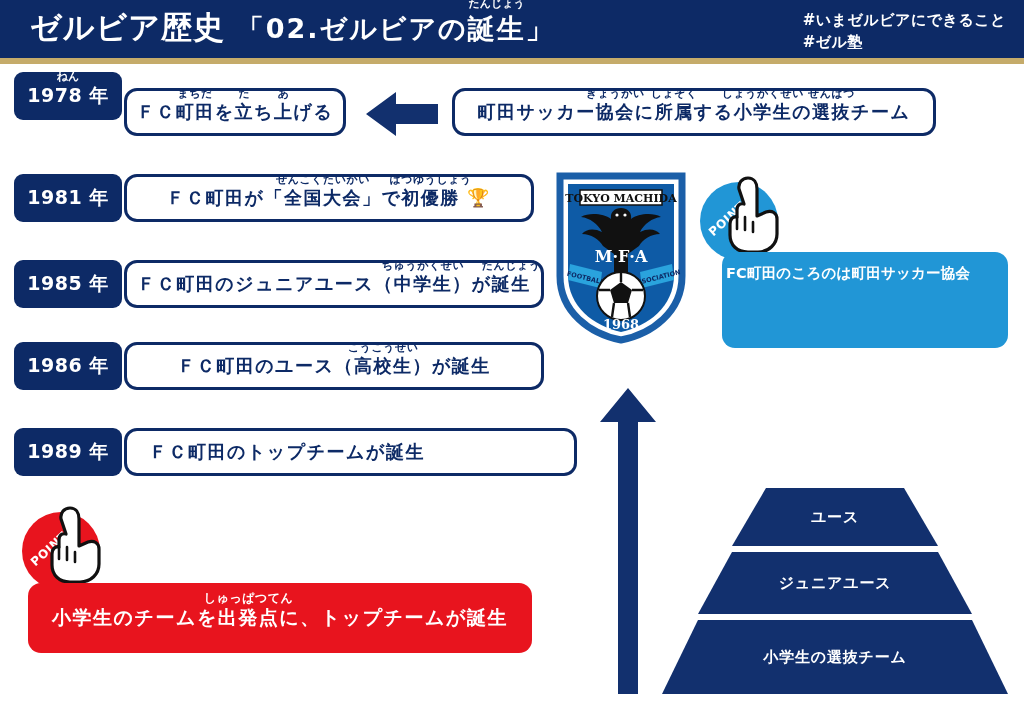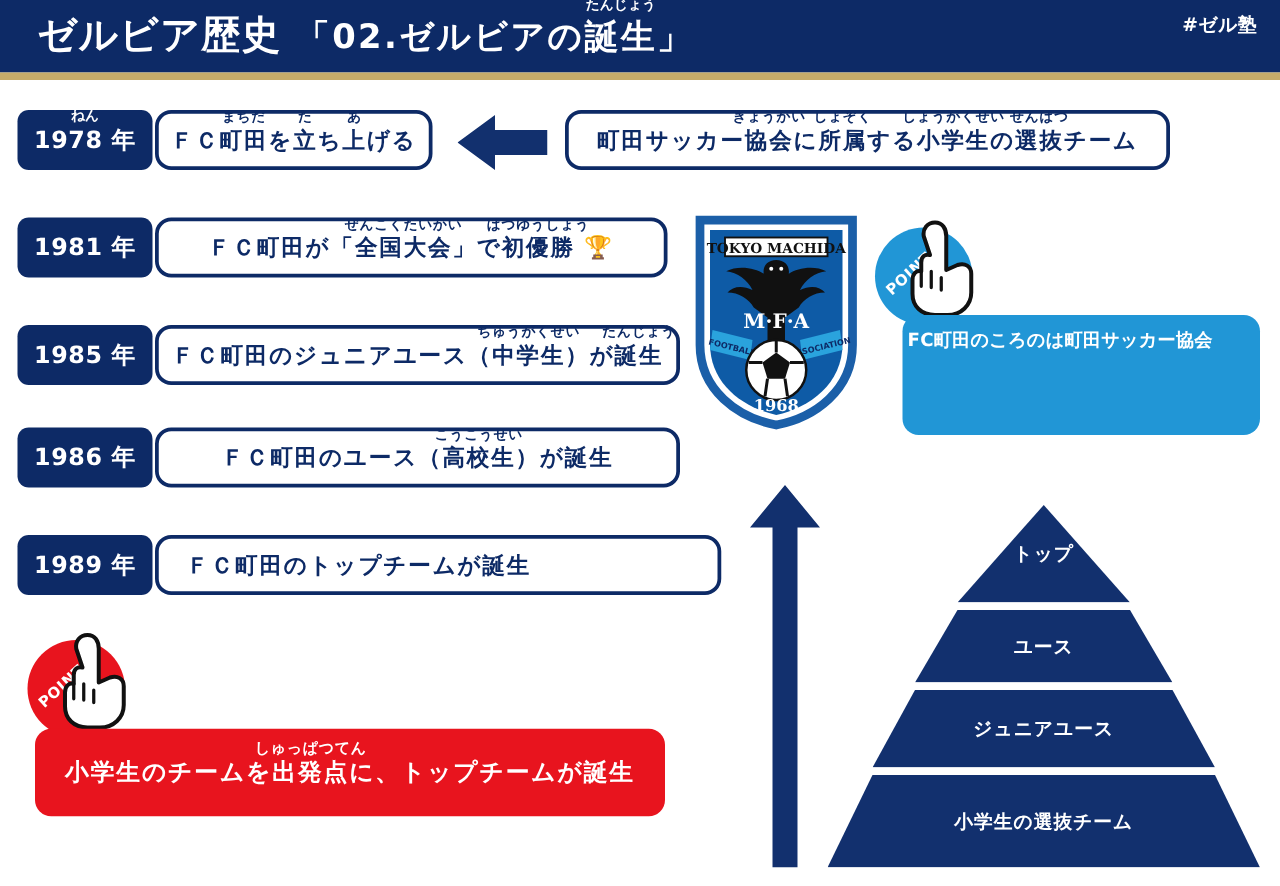--- a/index.html
+++ b/index.html
@@ -251,25 +251,26 @@
   <div class="header-rule"></div>
 
   <div class="header-title">
     <span>ゼルビア歴史</span>
     <span class="sub">
       <span>「02.ゼルビアの</span><span class="ruby-wrap"><span class="rt">たんじょう</span><span>誕生</span></span><span>」</span>
     </span>
   </div>
 
   <div class="hashtags">
+    <div>#いまゼルビアにできること</div>
     <div>#ゼル塾</div>
   </div>
 
   <div id="timeline-layer">
-      <div class="year-badge" style="left: 14px; top: 88px;">
+      <div class="year-badge" style="left: 14px; top: 72px;">
         <span class="ruby-wrap"><span class="rt">ねん</span>1978 年</span>
       </div>
       <div class="event-box" style="left: 124px; top: 88px; width: 222px; height: 48px;">
         <span class="event-text"><span>ＦＣ</span><span class="ruby-wrap"><span class="rt">まちだ</span>町田</span><span>を</span><span class="ruby-wrap"><span class="rt">た</span>立</span><span>ち</span><span class="ruby-wrap"><span class="rt">あ</span>上</span><span>げる</span></span>
       </div>
       <div class="year-badge" style="left: 14px; top: 174px;">
         <span>1981 年</span>
       </div>
       <div class="event-box" style="left: 124px; top: 174px; width: 410px; height: 48px;">
         <span class="event-text"><span>ＦＣ</span><span>町田</span><span>が「</span><span class="ruby-wrap"><span class="rt">ぜんこくたいかい</span>全国大会</span><span>」で</span><span class="ruby-wrap"><span class="rt">はつゆうしょう</span>初優勝</span><span> 🏆</span></span>
@@ -351,23 +352,20 @@
   </svg>
   <div class="banner-red">
     <span class="banner-text" id="banner-red-text"><span>小学生</span><span>のチームを</span><span class="ruby-wrap"><span class="rt">しゅっぱつてん</span>出発点</span><span>に、トップチームが</span><span>誕生</span></span>
   </div>
 
   <svg class="arrow-up" viewBox="0 0 56 306">
     <polygon points="28,0 56,34 38,34 38,306 18,306 18,34 0,34" fill="#12306e"></polygon>
   </svg>
 
   <div class="pyramid" id="pyramid-layer">
-      <div class="tier tier-0" style="background: rgb(18, 48, 110);">
-        <span>トップ</span>
-      </div>
       <div class="tier tier-1" style="background: rgb(18, 48, 110);">
         <span>ユース</span>
       </div>
       <div class="tier tier-3" style="background: rgb(18, 48, 110);">
         <span>小学生の選抜チーム</span>
       </div>
       <div class="tier tier-2" style="background: rgb(18, 48, 110);">
         <span>ジュニアユース</span>
       </div>
     </div>

